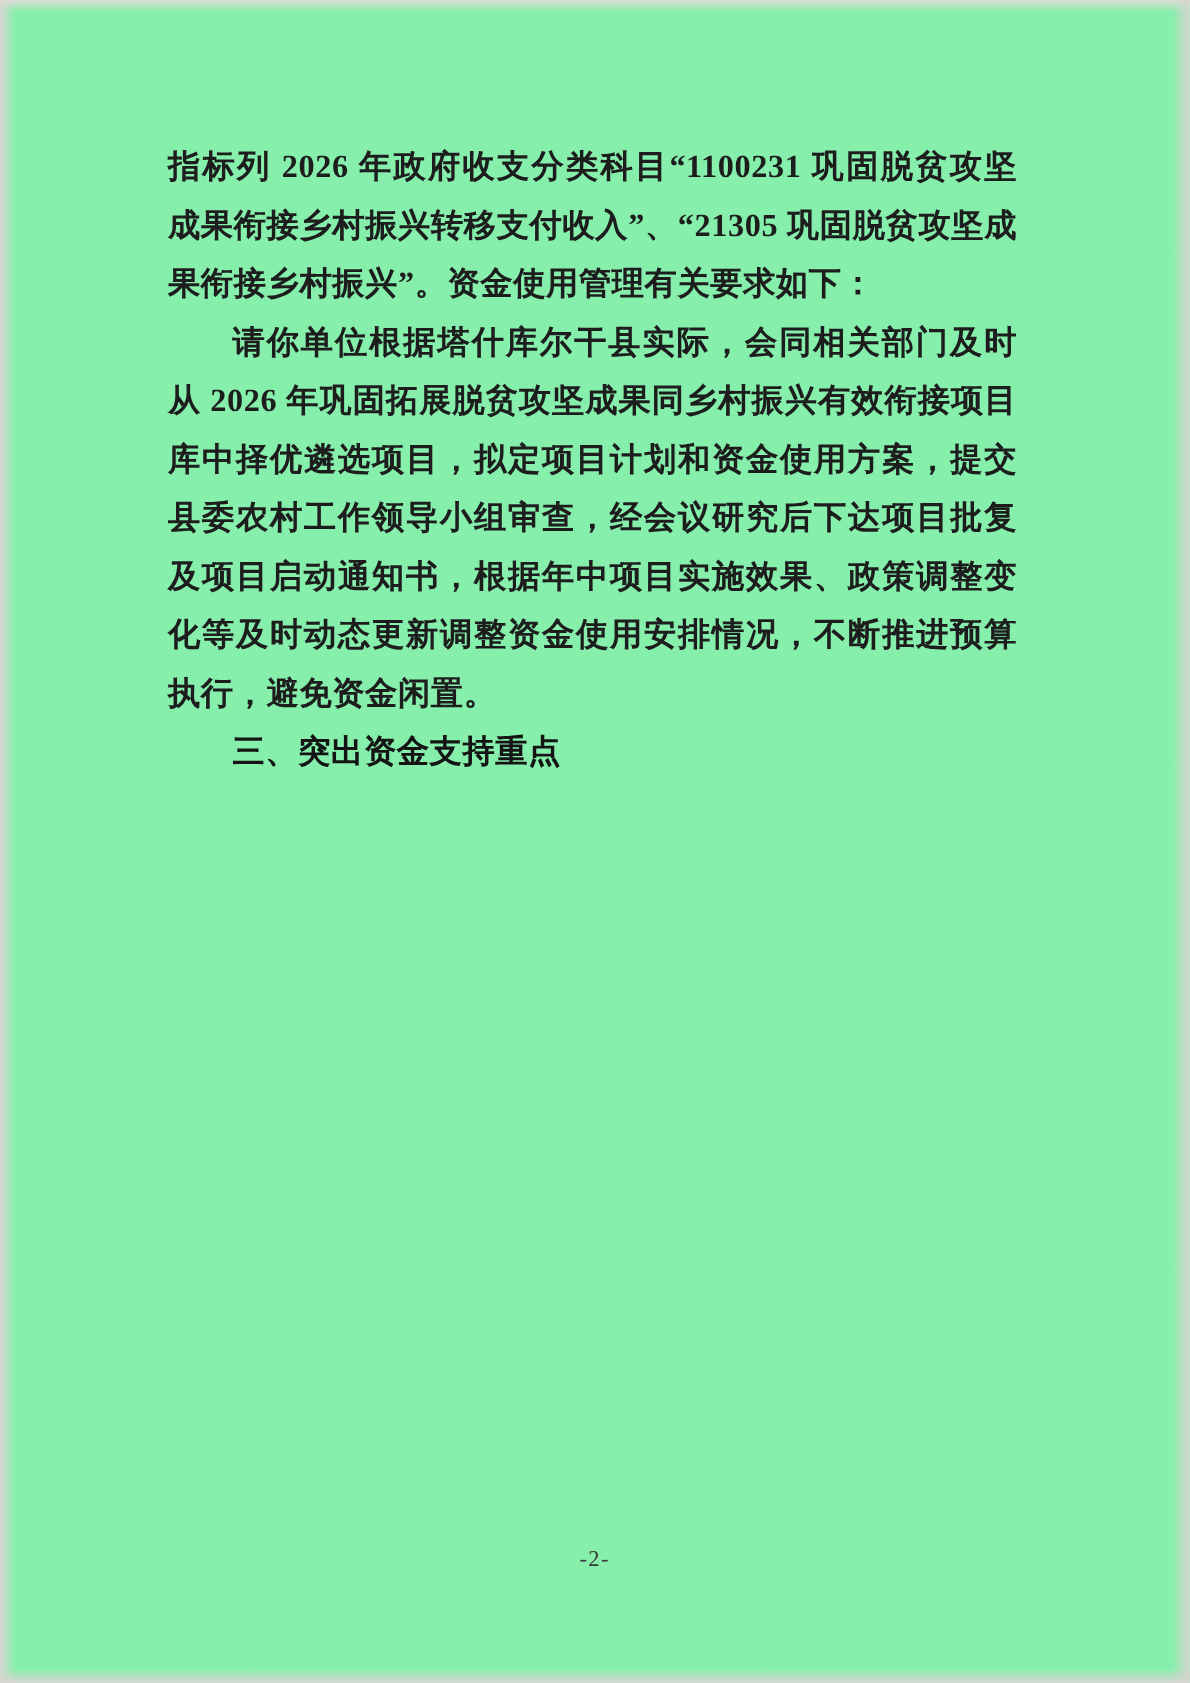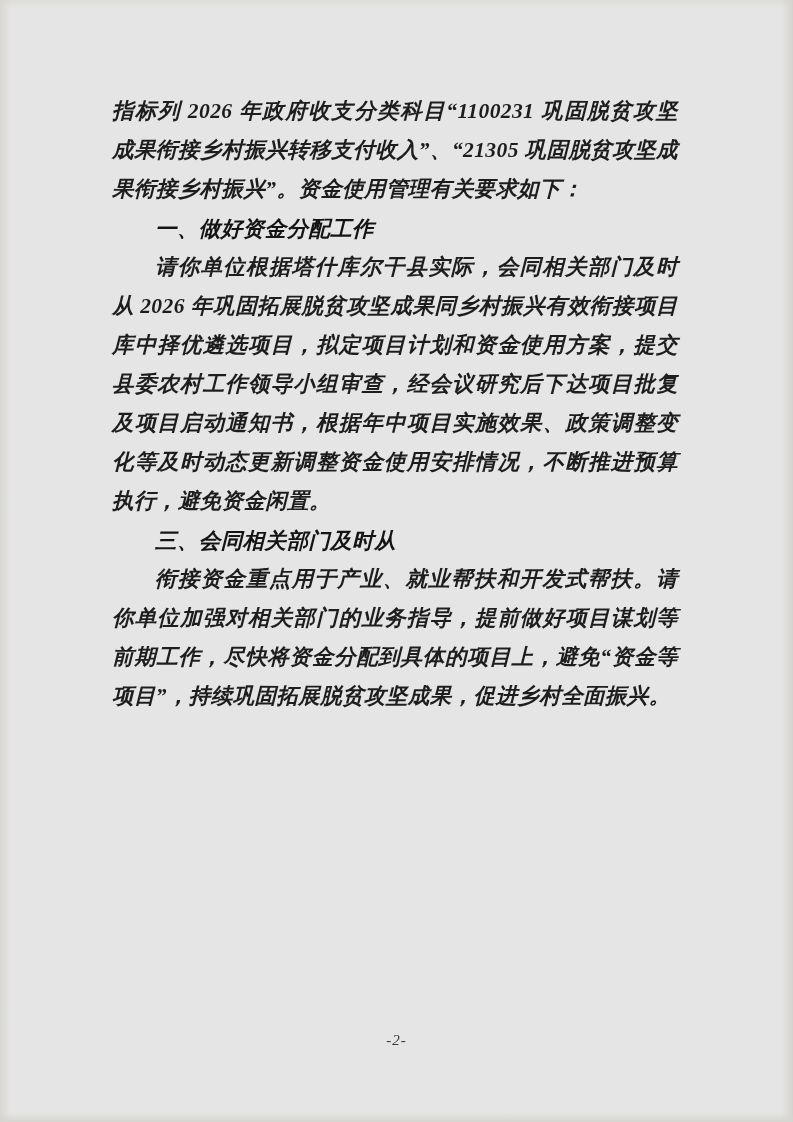--- a/index.html
+++ b/index.html
@@ -11,23 +11,22 @@
     height: 1122px;
     background: #ffffff;
     font-family: "Liberation Serif", serif;
     color: #1a1a1a;
     overflow: hidden;
   }
   .page {
     position: relative;
     width: 793px;
     height: 1122px;
-    background: #e5e5e5;
+    background: #86efac;
     box-sizing: border-box;
-    font-style: italic;
   }
   .doc-body {
     position: absolute;
     left: 112px;
     top: 92px;
     width: 566px;
   }
   .para {
     font-size: 21.5px;
     line-height: 39px;
@@ -107,20 +106,18 @@
 <body>
 
 <div class="page">
   <div class="scan-edge-top"></div>
   <div class="scan-edge-left"></div>
   <div class="scan-edge-right"></div>
   <div class="scan-edge-bottom"></div>
 
   <div class="doc-body">
     <p class="para">指标列 2026 年政府收支分类科目“1100231 巩固脱贫攻坚成果衔接乡村振兴转移支付收入”、“21305 巩固脱贫攻坚成果衔接乡村振兴”。资金使用管理有关要求如下：</p>
-    <p class="heading">一、做好资金分配工作</p>
     <p class="para indent">请你单位根据塔什库尔干县实际，会同相关部门及时从 2026 年巩固拓展脱贫攻坚成果同乡村振兴有效衔接项目库中择优遴选项目，拟定项目计划和资金使用方案，提交县委农村工作领导小组审查，经会议研究后下达项目批复及项目启动通知书，根据年中项目实施效果、政策调整变化等及时动态更新调整资金使用安排情况，不断推进预算执行，避免资金闲置。</p>
-    <p class="heading">三、会同相关部门及时从</p>
-    <p class="para indent">衔接资金重点用于产业、就业帮扶和开发式帮扶。请你单位加强对相关部门的业务指导，提前做好项目谋划等前期工作，尽快将资金分配到具体的项目上，避免“资金等项目”，持续巩固拓展脱贫攻坚成果，促进乡村全面振兴。</p>
+    <p class="heading">三、突出资金支持重点</p>
   </div>
 
   <div class="page-number">-2-</div>
 </div>
 
 </body></html>

